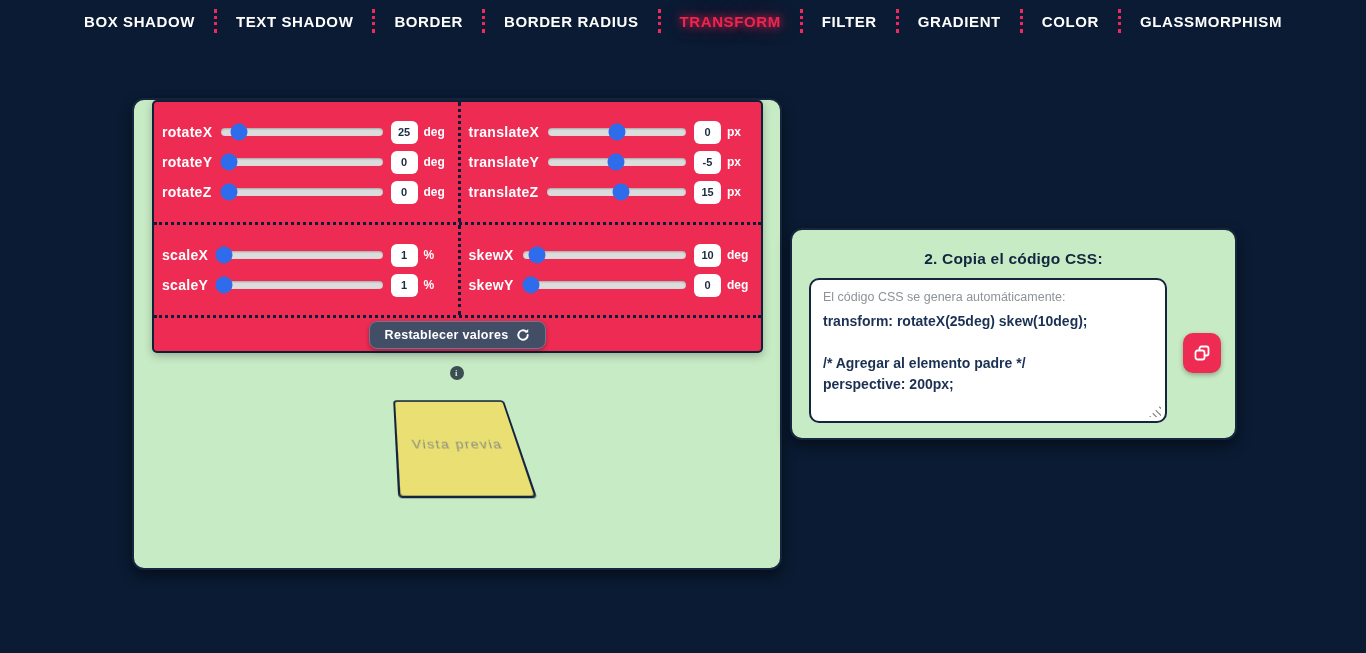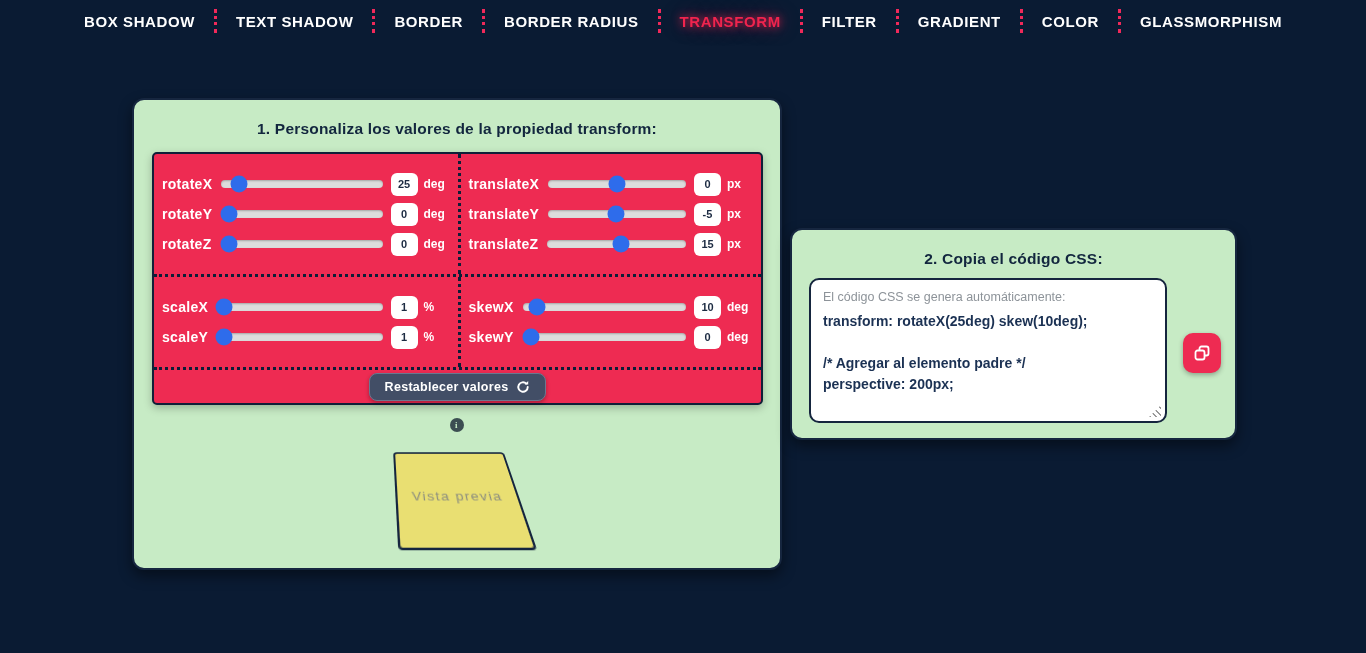--- a/index.html
+++ b/index.html
@@ -149,21 +149,20 @@
   <a class="nav-item">FILTER</a>
   <span class="nav-sep"></span>
   <a class="nav-item">GRADIENT</a>
   <span class="nav-sep"></span>
   <a class="nav-item">COLOR</a>
   <span class="nav-sep"></span>
   <a class="nav-item">GLASSMORPHISM</a>
 </nav>
 
 <section class="left-panel">
-  <h2 class="panel-title">1. Personaliza los valores de la propiedad transform:</h2>
 
   <div class="red-panel">
 
     <div class="sect">
       <div class="col">
         <div class="srow">
           <span class="lbl">rotateX</span>
           <div class="track">
             <div class="thumb" style="left: 11%;"></div>
           </div>

